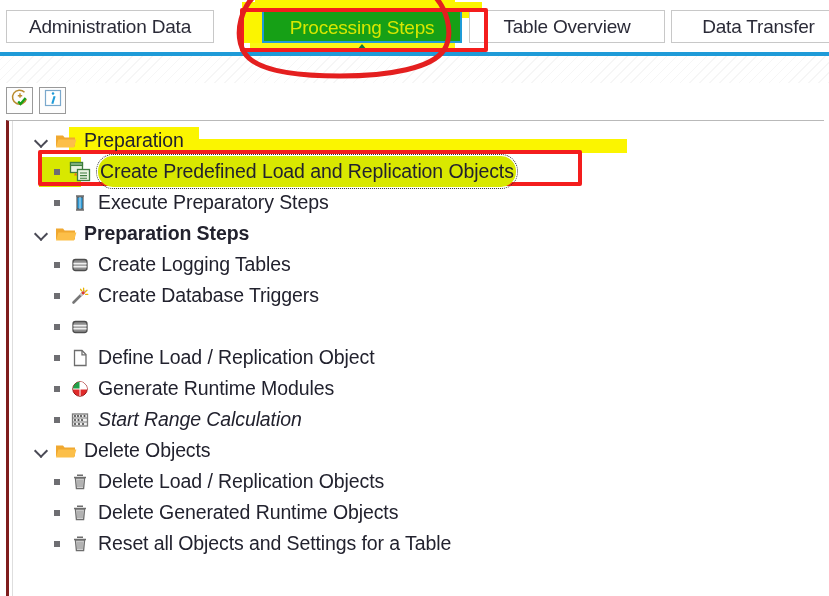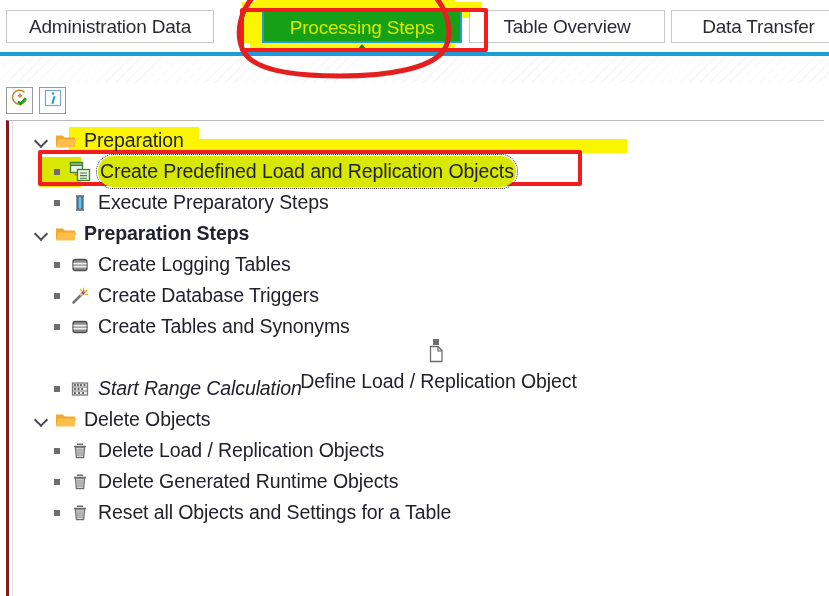--- a/index.html
+++ b/index.html
@@ -286,34 +286,45 @@
     </div>
 
     <div class="row leaf" style="z-index:2;">
       <span class="bullet"></span>
       <span class="icoslot">
         <svg width="20" height="20" viewBox="0 0 20 20">
           <rect x="3" y="4.5" width="14" height="11" rx="2.5" fill="#8e8e8e" stroke="#4d4d4d" stroke-width="1.3"></rect>
           <path d="M3.4 8.6h13.2M3.4 11.6h13.2" stroke="#f0f0f0" stroke-width="1.6"></path>
         </svg>
       </span>
-      <span class="lbl">Create Tables and Synonyms</span>
-    </div>
-
-    <div class="row leaf" style="z-index:2;flex-direction:column;">
+    </div>
+
+    <div class="row leaf" style="z-index:2;">
       <span class="bullet"></span>
       <span class="icoslot">
         <svg width="20" height="20" viewBox="0 0 20 20">
           <path d="M4.5 2.5h7.5l4 4v11h-11.5z" fill="#ffffff" stroke="#6d6d6d" stroke-width="1.3"></path>
           <path d="M12 2.5v4.3h4" fill="none" stroke="#6d6d6d" stroke-width="1.3"></path>
         </svg>
       </span>
       <span class="lbl">Define Load / Replication Object</span>
     </div>
 
+    <div class="row leaf" style="z-index:2;">
+      <span class="bullet"></span>
+      <span class="icoslot">
+        <svg width="20" height="20" viewBox="0 0 20 20">
+          <circle cx="10" cy="10" r="7.2" fill="#e02b2b" stroke="#9c1616" stroke-width="1"></circle>
+          <path d="M10 10V2.8A7.2 7.2 0 0 0 2.8 10z" fill="#23a04a"></path>
+          <path d="M10 2.8v7.2h7.2A7.2 7.2 0 0 0 10 2.8z" fill="#ffffff"></path>
+          <path d="M10 3v14M3 10h14" stroke="#ffffff" stroke-width="1"></path>
+        </svg>
+      </span>
+      <span class="lbl">Generate Runtime Modules</span>
+    </div>
 
     <div class="row leaf" style="z-index:2;font-style:italic;">
       <span class="bullet"></span>
       <span class="icoslot">
         <svg width="20" height="20" viewBox="0 0 20 20">
           <rect x="2.5" y="4" width="15" height="12" fill="#f2f2f2" stroke="#7a7a7a" stroke-width="1.3"></rect>
           <path d="M2.5 8h15M2.5 12h15" stroke="#7a7a7a" stroke-width="1"></path>
           <g fill="#4a4a4a">
             <circle cx="5" cy="6" r="1.1"></circle>
               <circle cx="8" cy="6" r="1.1"></circle>

